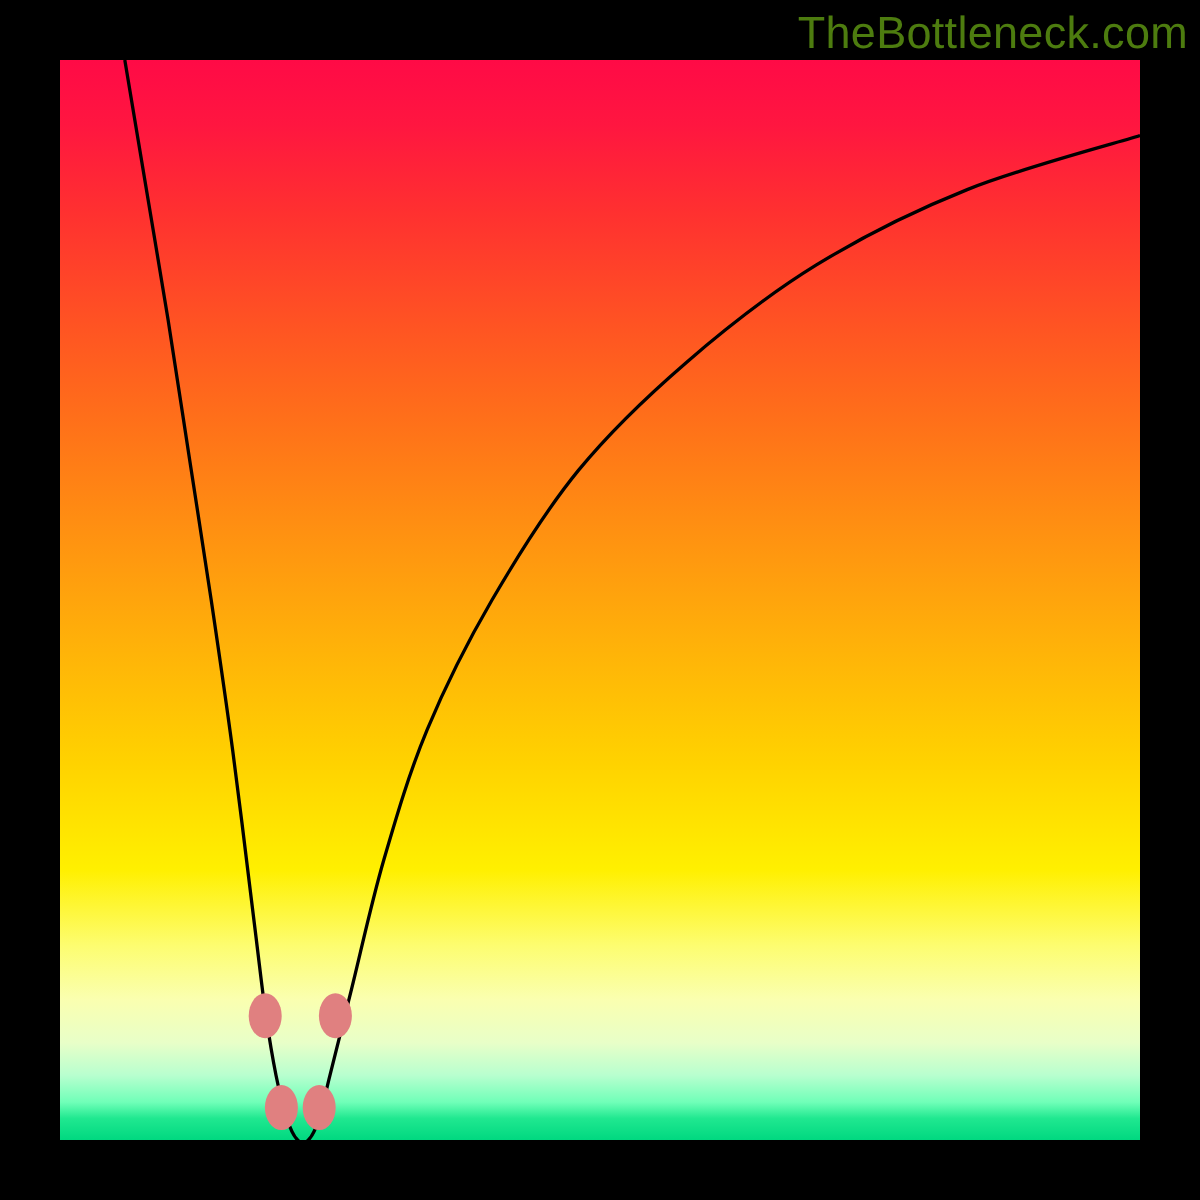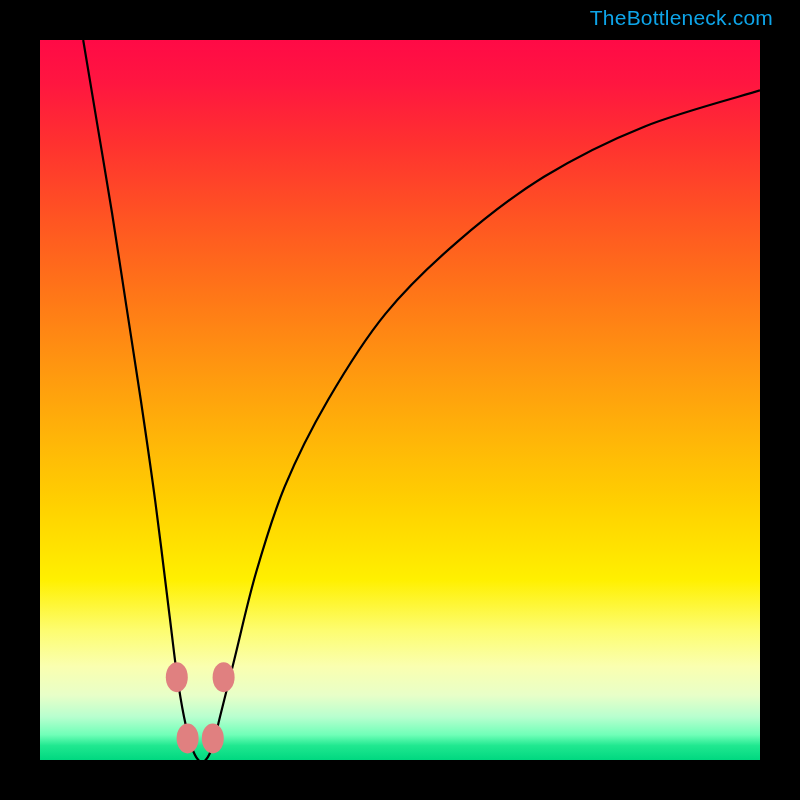--- a/index.html
+++ b/index.html
@@ -8,23 +8,23 @@
     width: 800px;
     height: 800px;
     background: #000;
     position: relative;
     overflow: hidden;
     font-family: Arial, sans-serif;
   }
   .watermark {
     position: absolute;
     top: 6px;
-    right: 27px;
-    color: #0ea5e9;
-    font-size: 21px;
+    right: 8px;
+    color: #4d7c0f;
+    font-size: 30px;
     font-weight: 500;
     z-index: 10;
     letter-spacing: 0.2px;
   }
   .plot-area {
     position: absolute;
     left: 40px;
     top: 40px;
     width: 720px;
     height: 720px;

